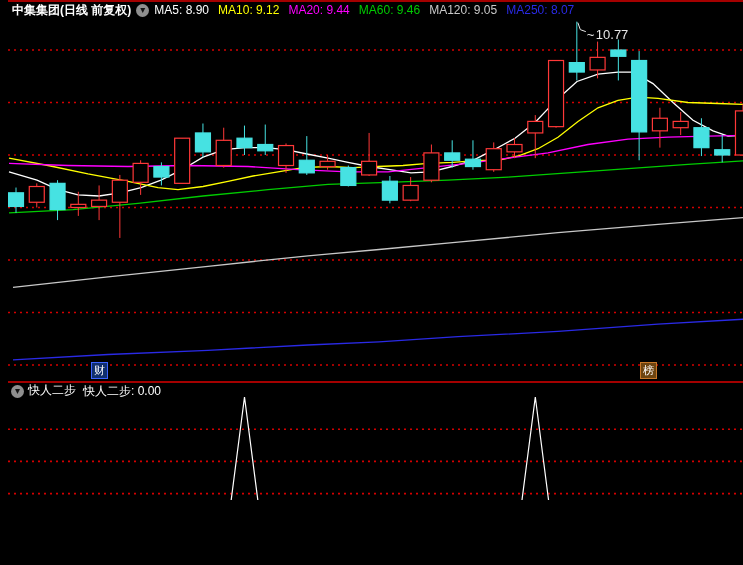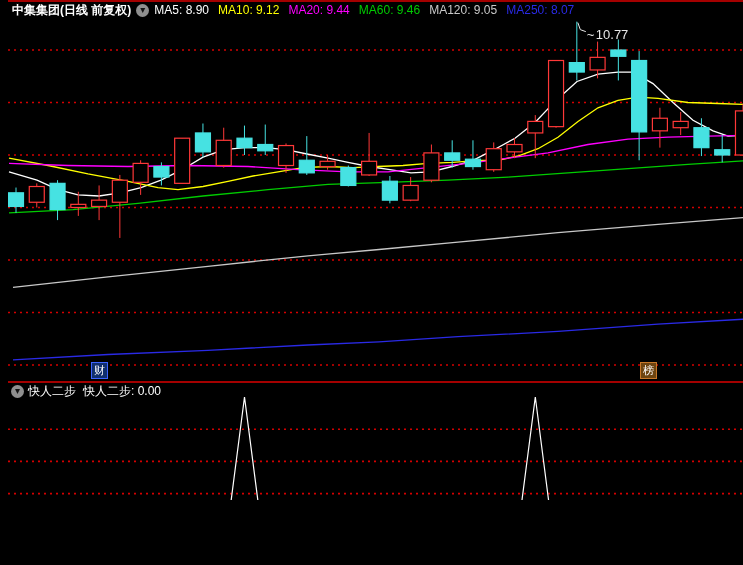--- a/index.html
+++ b/index.html
@@ -17,21 +17,21 @@
   svg{position:absolute;left:0;}
   #main-chart{top:18px;z-index:1;}
   #sub-chart{top:383px;z-index:1;}
   .badge{position:absolute;z-index:3;width:15px;height:15px;font-size:11px;line-height:15px;
          text-align:center;color:#fff;}
   .badge-cai{left:83px;top:362px;background:#102f6e;border:1px solid #3c64ff;}
   .badge-bang{left:632px;top:362px;background:#6e4410;border:1px solid #c87828;}
   .panel-header{position:absolute;top:384px;left:0;height:14px;display:flex;align-items:center;
          z-index:2;font-size:12px;line-height:14px;color:#fff;white-space:nowrap;}
   .panel-header .circle-icon{margin:0 4px 0 3px;}
-  .panel-name{margin-right:7px;}
+  .panel-name{margin-right:7px;font-family:Liberation Mono, monospace;}
 </style>
 </head>
 <body>
 
 <div class="screen">
   <div class="hline topline"></div>
 
   <div class="header">
     <span class="title">中集集团(日线 前复权)</span>
     <span class="circle-icon">▾</span>

